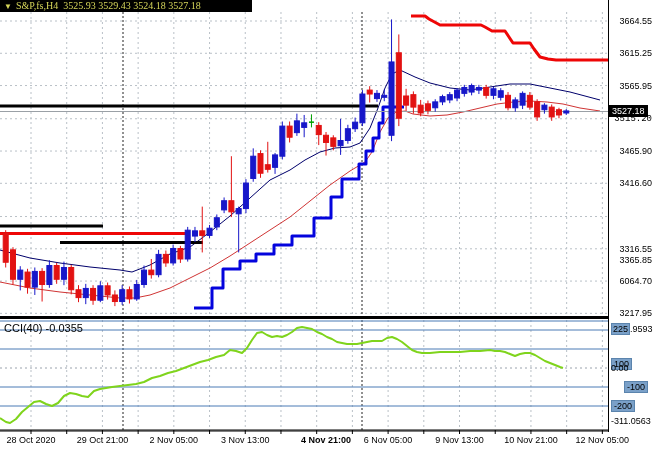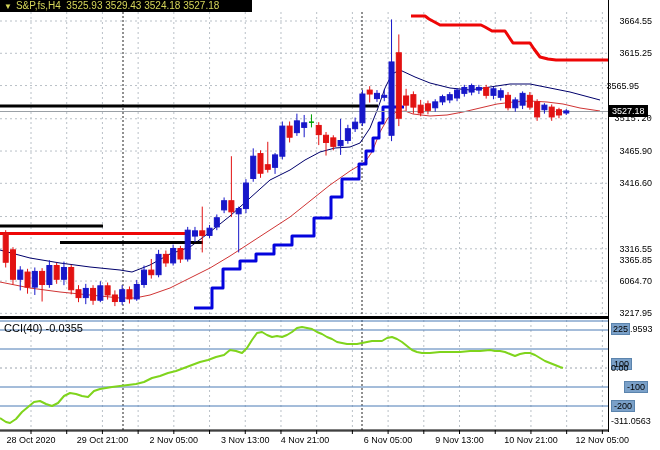--- a/index.html
+++ b/index.html
@@ -10,21 +10,21 @@
   .price-label{right:8px;transform:translateY(-50%);}
   .bid-label{position:absolute;background:#000;color:#fff;font-size:9px;padding:1px 3px;
              transform:translateY(-50%);white-space:nowrap;}
   .cci-plain{position:absolute;font-size:9px;color:#000;transform:translateY(-50%);white-space:nowrap;}
   .cci-box{position:absolute;font-size:9px;color:#000;transform:translateY(-50%);white-space:nowrap;
            background:#7aa0c8;padding:0 2px;border:1px solid #5b84ad;}
   .cci-max{position:absolute;font-size:9px;color:#000;transform:translateY(-50%);white-space:nowrap;}
   .cci-max b{background:#7aa0c8;border:1px solid #5b84ad;font-weight:normal;padding:0 1px;}
   .time-label{position:absolute;top:435px;font-size:9px;color:#000;transform:translateX(-50%);white-space:nowrap;}
   #header-bar{position:absolute;left:0;top:0;width:248px;height:12px;background:#000;
-              color:#d6d65a;font-size:10px;line-height:12px;padding-left:4px;z-index:5;}
+              color:#d6d65a;font-size:10px;line-height:12px;padding-left:4px;z-index:5;font-family:Liberation Serif, serif;}
   #header-bar .tri{display:inline-block;font-size:8px;margin-right:4px;color:#d6d65a;}
   #cci-label{position:absolute;left:4px;top:322px;font-size:11px;color:#000;z-index:4;}
   #axis-col{position:absolute;left:609px;top:0;width:51px;height:450px;background:#fff;}
   #axis-vline{position:absolute;left:608px;top:0;width:1px;height:432px;background:#000;}
 </style>
 </head>
 <body>
 <div id="app">
 
 <svg id="chart-svg" width="660" height="450">
@@ -277,38 +277,38 @@
   <span>3525.93</span>
   <span>3529.43</span>
   <span>3524.18</span>
   <span>3527.18</span>
 </div>
 
 <div id="cci-label">CCI(40) -0.0355</div>
 
 <div class="axis-label price-label" style="top: 21px; right: 8px; left: auto; position: absolute;">3664.55</div>
     <div class="axis-label price-label" style="top: 53.2718px; right: 8px; left: auto; position: absolute;">3615.25</div>
-    <div class="axis-label price-label" style="top: 85.5436px; right: 21px; left: auto; position: absolute;">3565.95</div>
+    <div class="axis-label price-label" style="top: 85.5436px; right: 8px; left: auto; position: absolute;">3565.95</div>
     <div class="axis-label price-label" style="top: 118.765px; right: 8px; left: auto; position: absolute; font-family: Liberation Mono, monospace;">3515.20</div>
     <div class="axis-label price-label" style="top: 151.036px; right: 8px; left: auto; position: absolute;">3465.90</div>
     <div class="axis-label price-label" style="top: 183.308px; right: 8px; left: auto; position: absolute;">3416.60</div>
     <div class="axis-label price-label" style="top: 216.529px; right: 8px; left: auto; position: absolute; margin-top: 43px;">3365.85</div>
     <div class="axis-label price-label" style="top: 248.801px; right: 8px; left: auto; position: absolute;">3316.55</div>
     <div class="axis-label price-label" style="top: 281.073px; right: 8px; left: auto; position: absolute;">6064.70</div>
     <div class="axis-label price-label" style="top: 313.344px; right: 8px; left: auto; position: absolute;">3217.95</div>
     <div class="cci-box" style="left: 611px; top: 349px; margin-top: 15px;">100</div>
     <div class="cci-box" style="left: 611px; top: 387px; margin-left: 13px;">-100</div>
     <div class="cci-box" style="left: 611px; top: 406px;">-200</div>
     <div class="cci-max" style="left: 611px; top: 329px;"><b>225</b>.9593</div>
     <div class="cci-plain" style="left: 611px; top: 368px;">0.00</div>
     <div class="cci-plain" style="left: 611px; top: 421px;">-311.0563</div>
     <div class="bid-label" style="left: 609px; top: 110.922px;">3527.18</div>
     <div class="time-label" style="left: 31px;">28 Oct 2020</div>
     <div class="time-label" style="left: 102.42px;">29 Oct 21:00</div>
     <div class="time-label" style="left: 173.84px;">2 Nov 05:00</div>
     <div class="time-label" style="left: 245.26px;">3 Nov 13:00</div>
-    <div class="time-label" style="left: 305px;">4 Nov 21:00</div>
+    <div class="time-label" style="left: 326px; font-weight: bold;">4 Nov 21:00</div>
     <div class="time-label" style="left: 388.1px;">6 Nov 05:00</div>
     <div class="time-label" style="left: 459.52px;">9 Nov 13:00</div>
     <div class="time-label" style="left: 530.94px;">10 Nov 21:00</div>
     <div class="time-label" style="left: 602.36px;">12 Nov 05:00</div>
 
 </div>
 
 </body></html>

